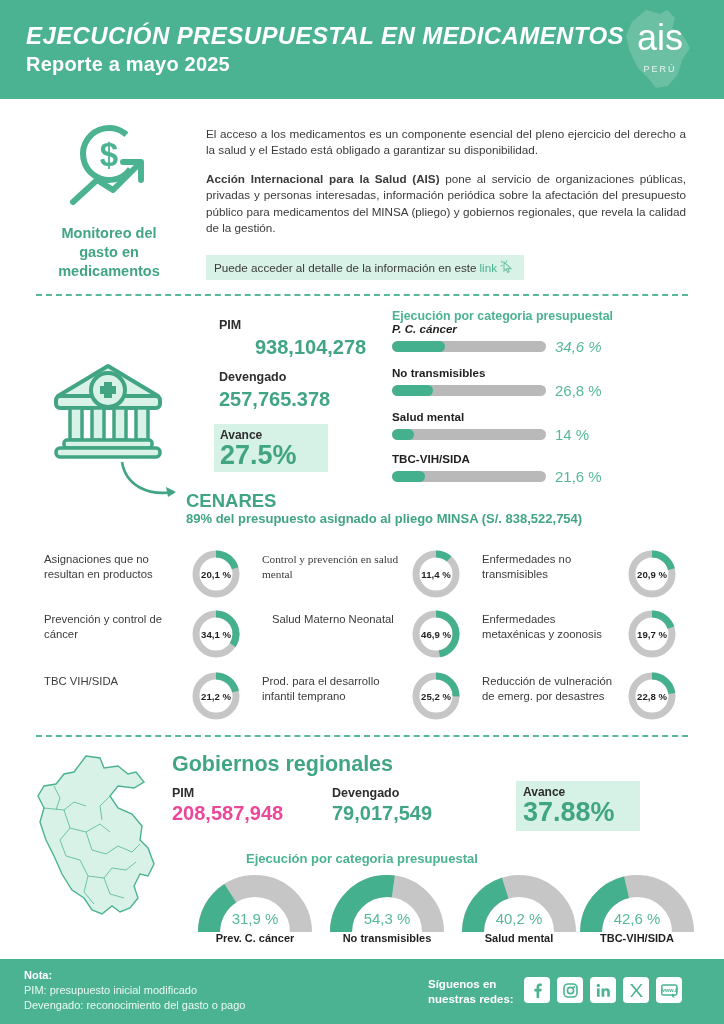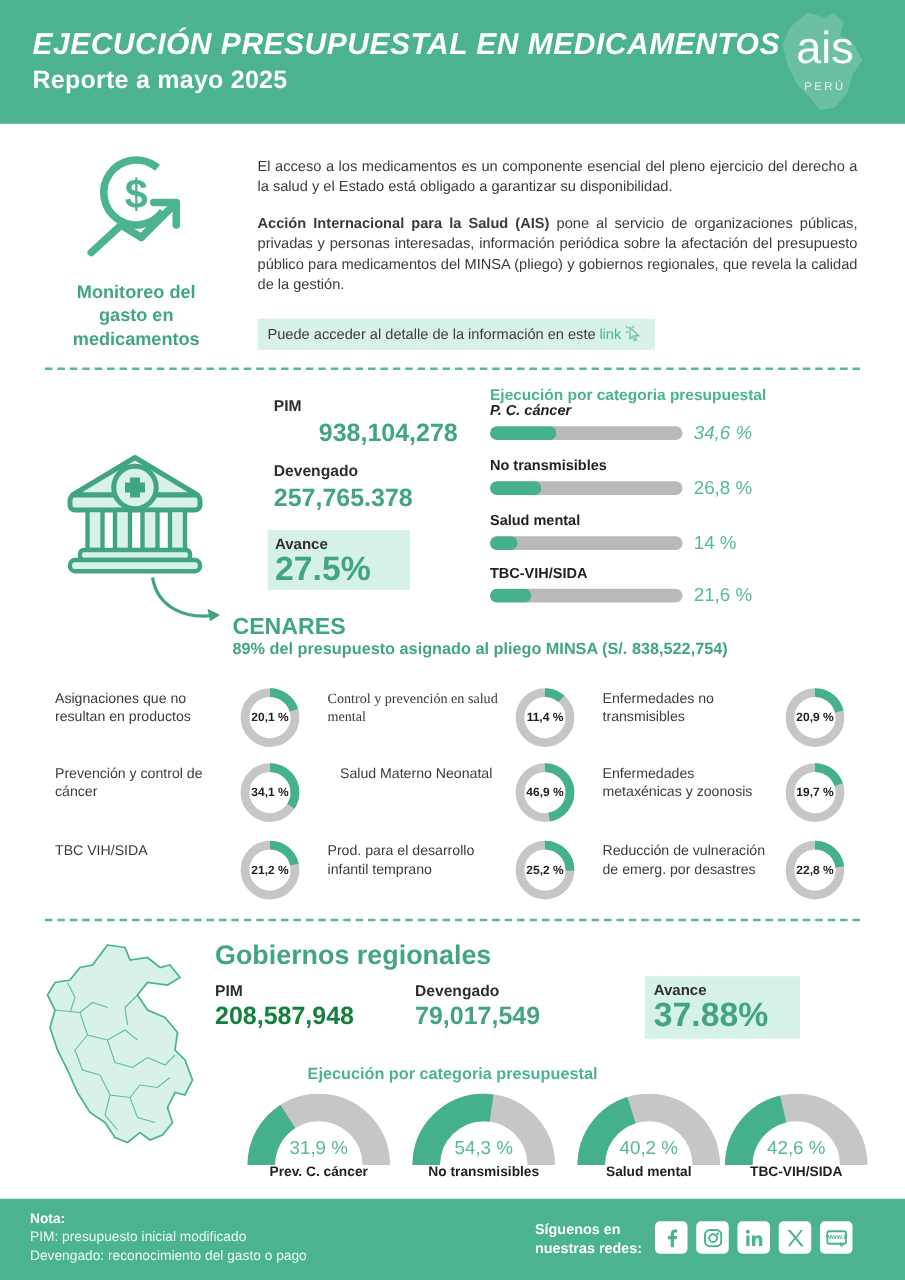--- a/index.html
+++ b/index.html
@@ -105,21 +105,21 @@
   .donut-pct{
     position:absolute;left:0;top:0;width:52px;height:52px;
     display:flex;align-items:center;justify-content:center;
     font-size:9.6px;font-weight:bold;color:#1f1f1f;
   }
 
   
   .map-wrap{position:absolute;left:14px;top:752px;}
   .gr-title{position:absolute;left:172px;top:752px;font-size:21.5px;font-weight:bold;color:#41a583;}
   .gr-pim-label{position:absolute;left:172px;top:786px;font-size:12.5px;font-weight:bold;color:#2e2e2e;}
-  .gr-pim-value{position:absolute;left:172px;top:802px;font-size:20px;font-weight:bold;color:#15803d;}
+  .gr-pim-value{position:absolute;left:172px;top:802px;font-size:20px;font-weight:bold;color:#ec4899;}
   .gr-dev-label{position:absolute;left:332px;top:786px;font-size:12.5px;font-weight:bold;color:#2e2e2e;}
   .gr-dev-value{position:absolute;left:332px;top:802px;font-size:20px;font-weight:bold;color:#41a583;}
   .gr-av-box{position:absolute;left:516px;top:781px;width:124px;height:50px;background:#d6f1e6;}
   .gr-av-box .av-label{position:absolute;left:7px;top:4px;font-size:12px;font-weight:bold;color:#2e2e2e;}
   .gr-av-box .av-value{position:absolute;left:7px;top:17px;font-size:27px;font-weight:bold;color:#41a583;line-height:28px;}
 
   .gauges-title{
     position:absolute;left:0;top:851px;width:724px;text-align:center;
     font-size:13px;font-weight:bold;color:#4bb391;
   }

